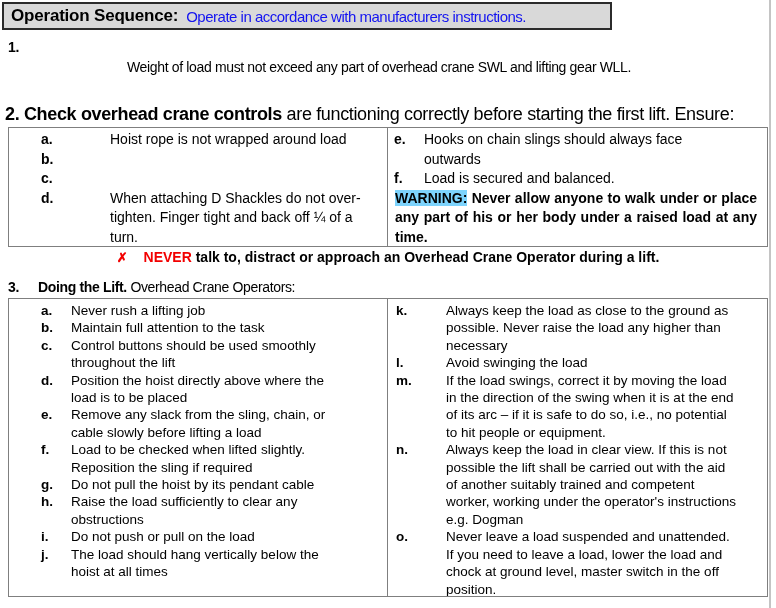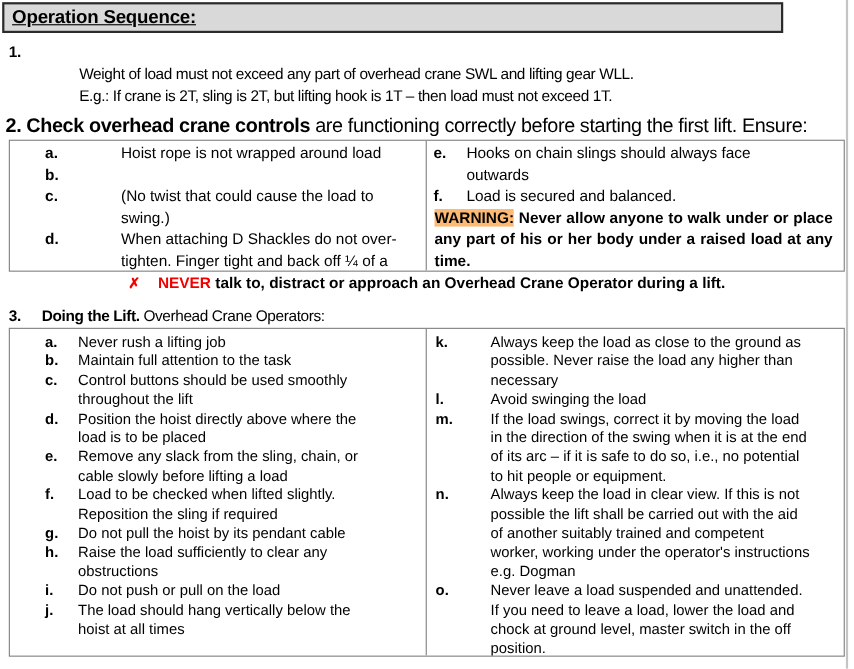--- a/index.html
+++ b/index.html
@@ -10,36 +10,35 @@
     font-family: "Liberation Sans", sans-serif;
     color: #000;
     overflow: hidden;
   }
   .edge-line {
     position: absolute; left: 769px; top: 0; width: 2px; height: 608px;
     background: #c4c4c4;
   }
   
   .header-bar {
-    position: absolute; left: 2px; top: 2px; width: 710px; height: 28px;
+    position: absolute; left: 2px; top: 2px; width: 610px; height: 28px;
     background: #d9d9d9; border: 2px solid #2b2b2b;
     display: flex; align-items: center; padding-left: 7px;
     white-space: nowrap;
-    text-decoration: underline;
   }
   .header-title { font-size: 17px; font-weight: bold; letter-spacing: -0.2px; }
   .header-subtitle { font-size: 15px; color: #1414f0; margin-left: 8px; letter-spacing: -0.5px; }
 
   .narrow { letter-spacing: -0.35px; }
 
   
   .sec1 { position: absolute; left: 8px; top: 37px; width: 762px; font-size: 14px; line-height: 20px; }
   .num-row { display: flex; }
   .num { width: 30px; font-weight: bold; flex: none; }
-  .sec1-indent { margin-left: 64px; }
+  .sec1-indent { margin-left: 119px; }
 
   
   .sec2-heading { position: absolute; left: 5px; top: 104px; width: 765px; font-size: 18px; }
 
   
   .doc-table {
     position: absolute; left: 8px; width: 760px;
     border: 1px solid #7f7f7f; background: #fff;
     display: flex; overflow: hidden;
   }
@@ -57,21 +56,21 @@
   .sec2-table .cell-left .li-label  { width: 37px; }
   .sec2-table .cell-left .li-text   { padding-right: 21px; margin-left: 32px; }
   .sec2-table .cell-right { padding: 2px 0 0 6px; }
   .sec2-table .cell-right .li-label { width: 30px; }
   .sec2-table .cell-right .li-text  { padding-right: 32px; }
 
   .warning-para {
     font-weight: bold; text-align: justify; line-height: 19.5px;
     padding: 0 10px 0 1px;
   }
-  .warning-hl { background: #fdba74; }
+  .warning-hl { background: #7dd3fc; }
 
   
   .never-line {
     position: absolute; left: 0; top: 249px; width: 776px;
     text-align: center; font-weight: bold; font-size: 14px;
   }
   .x-mark { color: #f20000; margin-right: 16px; font-size: 13px; }
   .never-red { color: #f20000; }
 
   
@@ -85,46 +84,45 @@
   .sec3-table .cell-right .li-label { width: 30px; }
   .sec3-table .cell-right .li-text  { padding-right: 31px; margin-left: 20px; }
 </style>
 </head>
 <body>
 
 <div>
 
   <div class="header-bar">
     <span class="header-title">Operation Sequence:</span>
+    <span class="header-subtitle">Operate in accordance with manufacturers instructions.</span>
   </div>
 
   <div class="sec1 narrow">
     <div class="num-row">
       <span class="num">1.</span>
     </div>
     <div class="sec1-indent">Weight of load must not exceed any part of overhead crane SWL and lifting gear WLL.</div>
-    <div class="sec1-indent">E.g.: If crane is 2T, sling is 2T, but lifting hook is 1T – then load must not exceed 1T.</div>
   </div>
 
   <div class="sec2-heading narrow">
     <b>2. Check overhead crane controls</b><span> are functioning correctly before starting the first lift. Ensure:</span>
   </div>
 
   <div class="doc-table sec2-table">
     <div class="cell-left">
       <div class="li">
           <span class="li-label">a.</span>
           <span class="li-text">Hoist rope is not wrapped around load</span>
         </div>
       <div class="li">
           <span class="li-label">b.</span>
         </div>
       <div class="li">
           <span class="li-label">c.</span>
-          <span class="li-text">(No twist that could cause the load to swing.)</span>
         </div>
       <div class="li">
           <span class="li-label">d.</span>
           <span class="li-text">When attaching D Shackles do not over-tighten. Finger tight and back off ¼ of a turn.</span>
         </div>
     </div>
     <div class="cell-right">
       <div class="li">
           <span class="li-label">e.</span>
           <span class="li-text">Hooks on chain slings should always face outwards</span>

